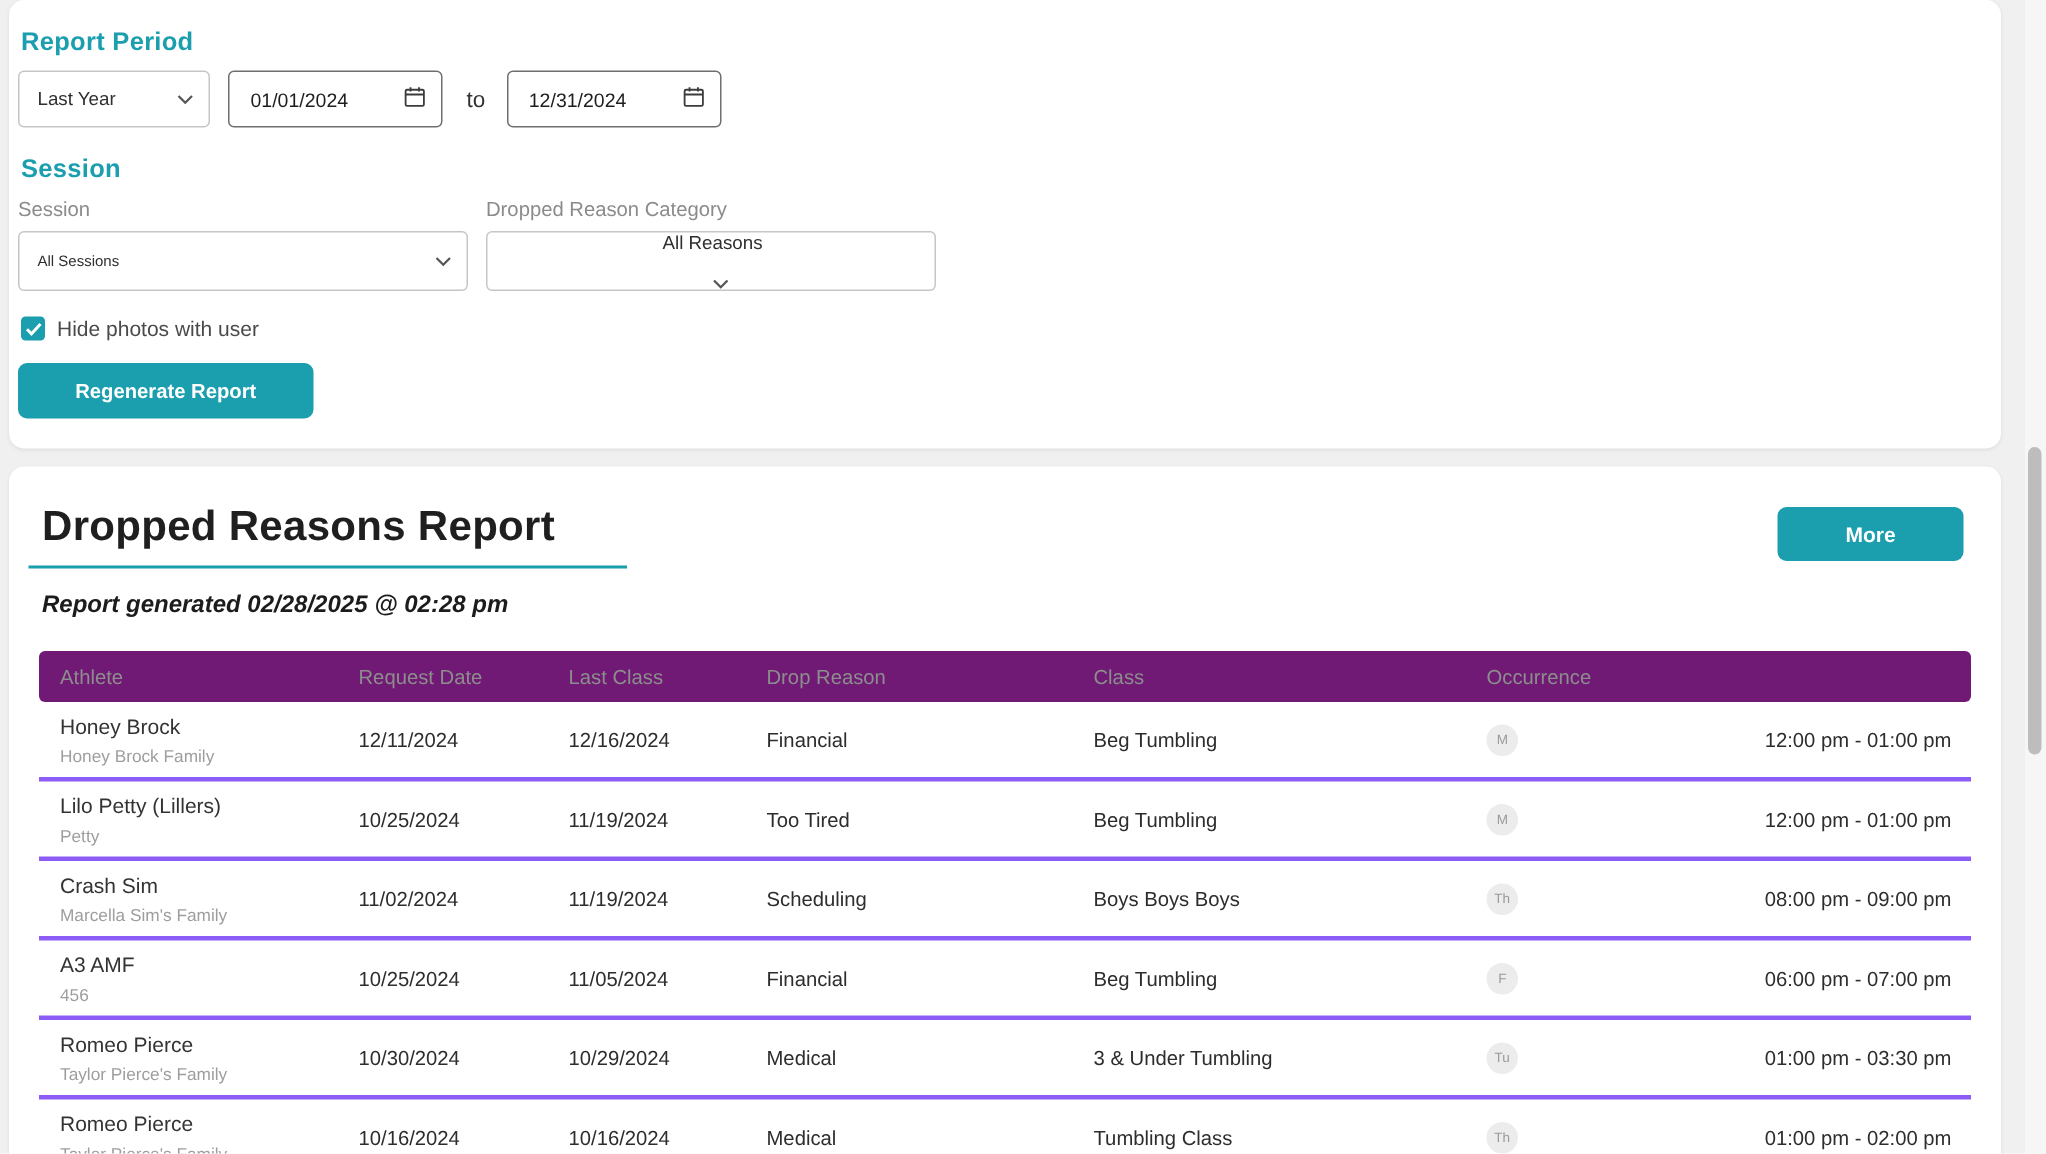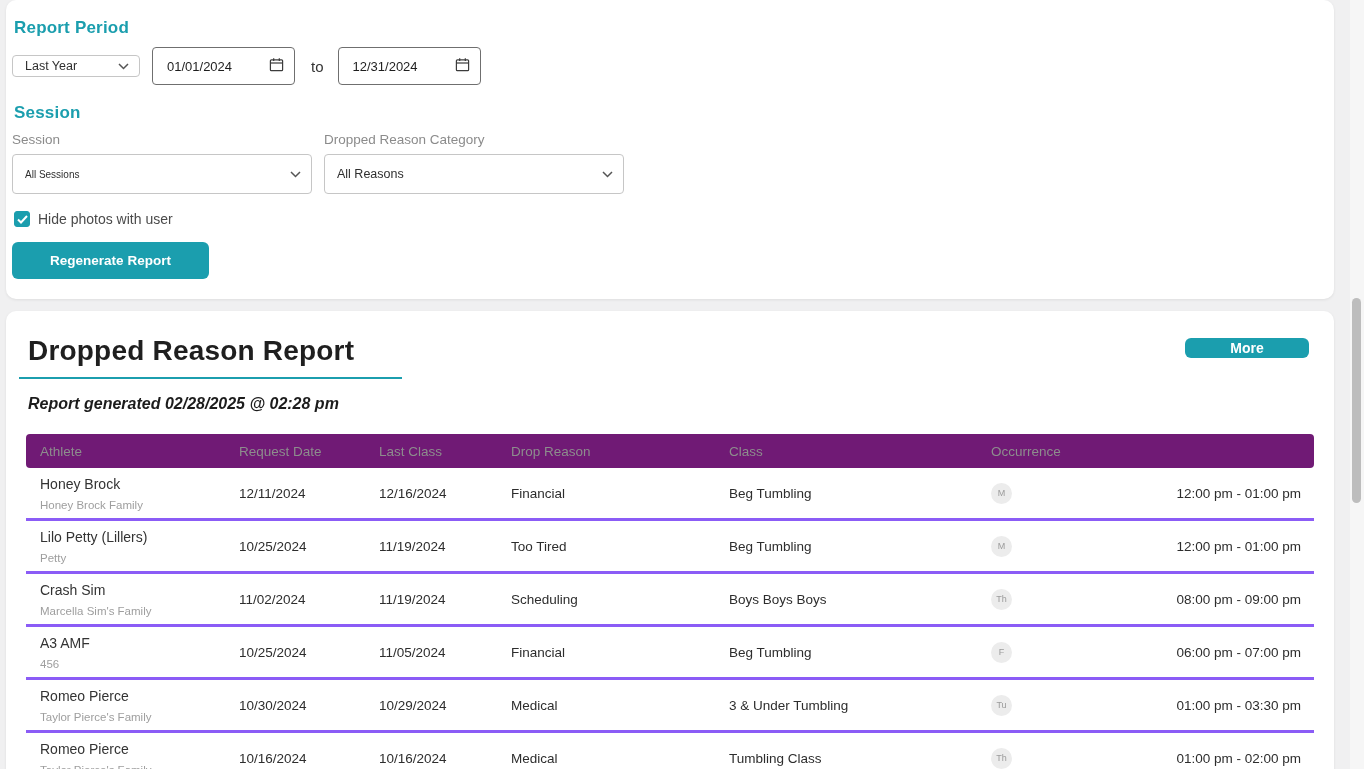--- a/index.html
+++ b/index.html
@@ -25,39 +25,39 @@
     color:var(--accent);
     font-size:17px;
     font-weight:bold;
     letter-spacing:0.2px;
     margin:0 0 9px 4px;
   }
   .controls-row { display:flex; align-items:center; margin-left:2px; }
   .select {
     display:inline-flex; align-items:center; justify-content:space-between;
     border:1px solid #c6c6c6; border-radius:4px; background:#fff;
-    height:22px; padding:0 10px 0 12px; font-size:12.5px; color:#2f2f2f;
+    height:38px; padding:0 10px 0 12px; font-size:12.5px; color:#2f2f2f;
     cursor:pointer;
   }
   .select .chev { margin-left:10px; display:flex; }
   .period-select { width:128px; }
   .date-input {
     display:inline-flex; align-items:center; justify-content:space-between;
     border:1px solid #6f6f6f; border-radius:4px; background:#fff;
     height:38px; width:143px; padding:0 10px 0 14px;
     font-size:13px; color:#1e1e1e; cursor:text; margin-left:12px;
   }
   .to-label { margin:0 14px 0 16px; font-size:15px; color:#333; }
   .session-block { margin-top:18px; }
   .labels-row, .selects-row { display:flex; margin-left:2px; }
   .field-label { color:#8b8b8b; font-size:13.5px; }
   .label-session { width:312px; }
   .labels-row { margin-bottom:7px; }
   .session-select { width:300px; height:40px; margin-right:12px; font-size:10px; }
-  .reason-select  { width:300px; height:40px; }
+  .reason-select  { width:300px; height:40px;flex-direction:column; }
   .checkbox-row {
     display:flex; align-items:center; gap:8px;
     margin:17px 0 0 4px; cursor:pointer;
   }
   .checkbox {
     width:16px; height:16px; border:1px solid #b5b5b5; border-radius:3px;
     display:inline-flex; align-items:center; justify-content:center; background:#fff;
     flex:0 0 auto;
   }
   .checkbox svg { display:none; }
@@ -73,21 +73,21 @@
   
   .report-card { padding:24px 20px 0 13px; min-height:480px; position:relative; }
   .report-title-wrap {
     display:inline-block;
     border-bottom:2px solid var(--accent);
     padding:0 48px 10px 9px;
   }
   .report-title {
     font-size:28px; font-weight:bold; color:#1f1f1f; letter-spacing:0.2px;
   }
-  .more-btn { position:absolute; top:27px; right:25px; width:124px; height:20px; font-size:14px; }
+  .more-btn { position:absolute; top:27px; right:25px; width:124px; height:36px; font-size:14px; }
   .generated {
     font-style:italic; font-weight:bold; font-size:16px; color:#1c1c1c;
     margin:16px 0 0 9px;
   }
   .table { margin:21px 0 0 7px; }
   .thead, .trow {
     display:grid;
     grid-template-columns:199px 140px 132px 218px 262px 120px 1fr;
     align-items:center;
   }
@@ -195,21 +195,21 @@
         </span>
         <span class="checkbox-label">Hide photos with user</span>
       </label>
 
       <button class="btn regenerate-btn">Regenerate Report</button>
     </div>
   </section>
 
   <section class="card report-card">
     <div class="report-title-wrap">
-      <h1 class="report-title">Dropped Reason Report</h1>
+      <h1 class="report-title">Dropped Reasons Report</h1>
     </div>
     <button class="btn more-btn">More</button>
 
     <p class="generated">Report generated 02/28/2025 @ 02:28 pm</p>
 
     <div class="table">
       <div class="thead">
         <div class="th">Athlete</div>
         <div class="th">Request Date</div>
         <div class="th">Last Class</div>

